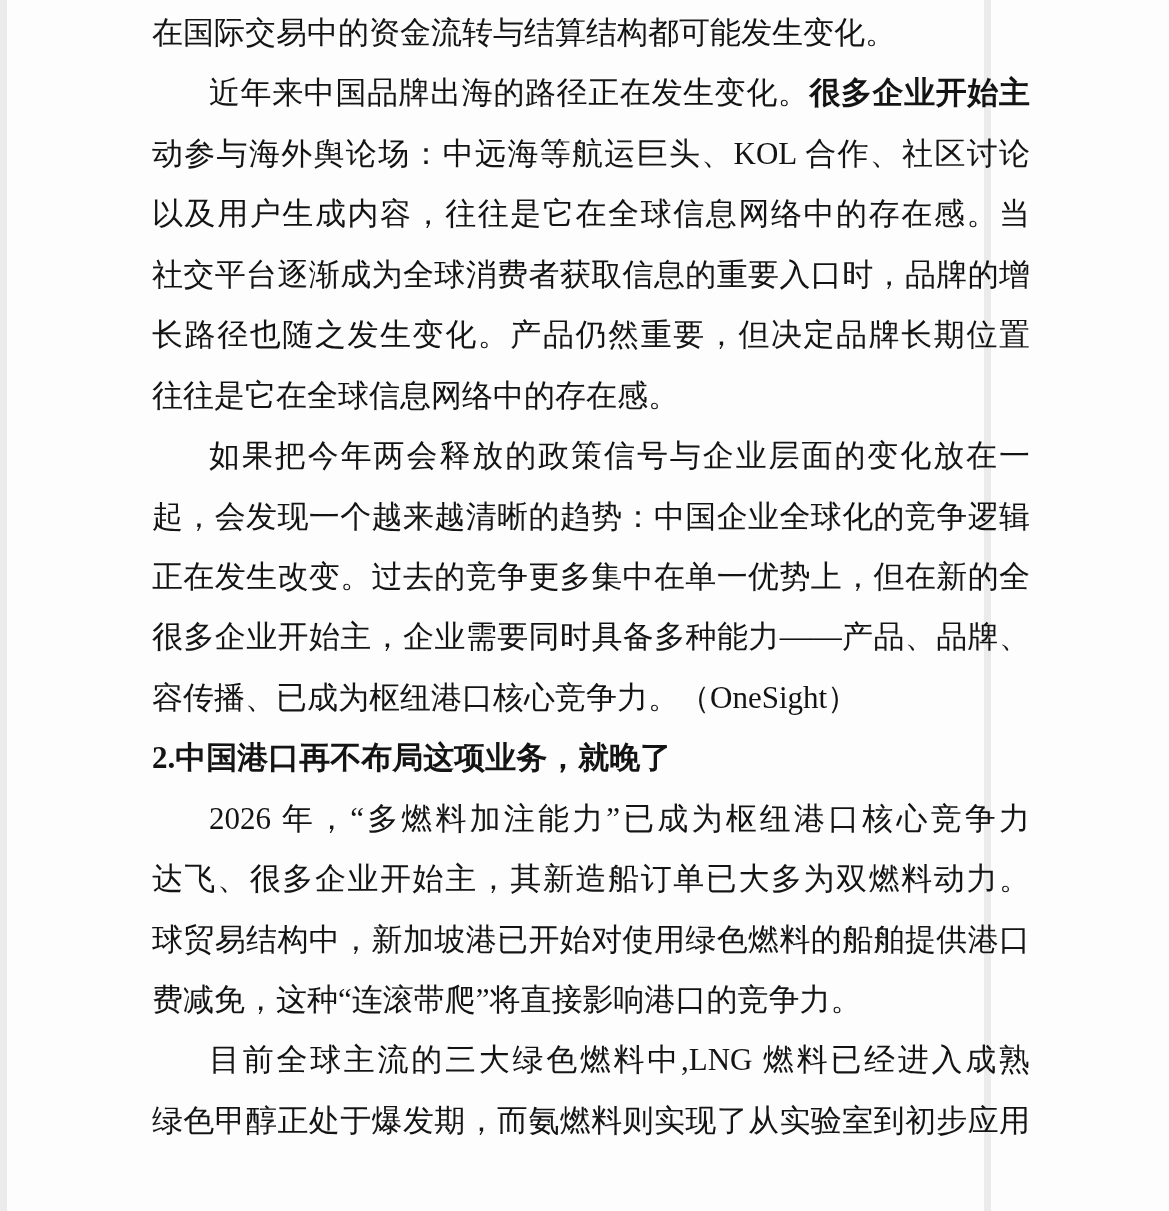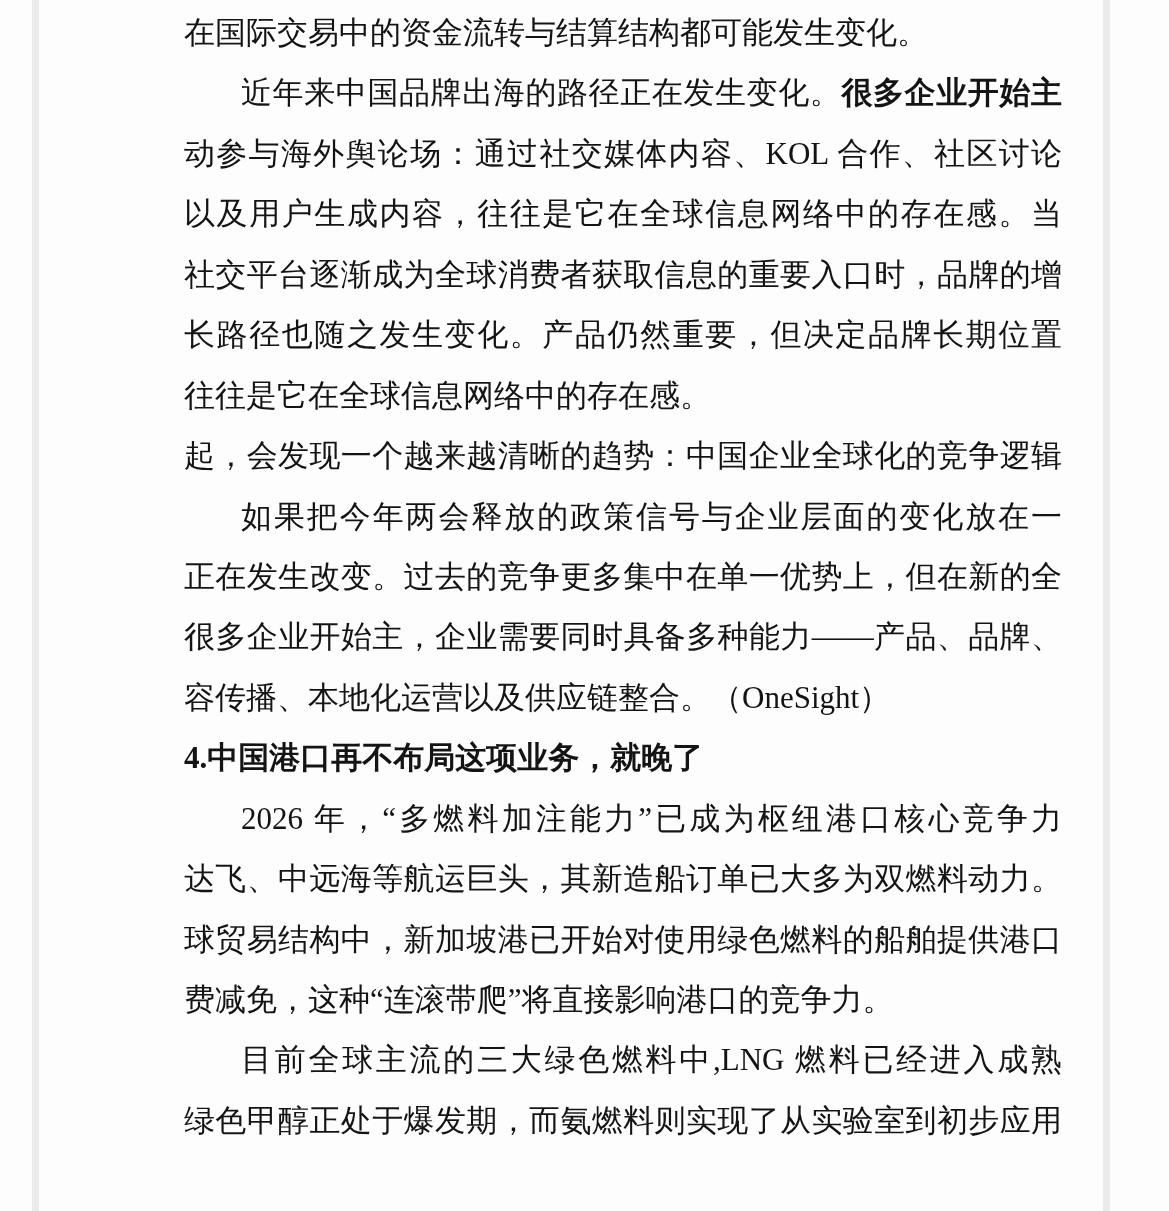--- a/index.html
+++ b/index.html
@@ -11,26 +11,25 @@
   html, body {
     margin: 0;
     padding: 0;
     width: 1169px;
     height: 1211px;
     overflow: hidden;
     background: var(--bg);
   }
   .page {
     position: relative;
-    width: 1078px;
+    width: 991px;
     height: 1211px;
     background: var(--bg);
     font-family: "Liberation Serif", "DejaVu Serif", serif;
     color: var(--fg);
-    margin-left: 32px;
   }
   .edge {
     position: absolute;
     top: 0;
     width: 7px;
     height: 100%;
     background: var(--edge);
   }
   .edge.left  { left: 0; }
   .edge.right { right: 0; }
@@ -70,35 +69,35 @@
   <div class="edge left"></div>
   <div class="edge right"></div>
 
   <div class="text-block">
     <div class="line nofill">在国际交易中的资金流转与结算结构都可能发生变化。</div>
 
     <div class="line fill indent">
       <span class="b">近年来中国品牌出海的路径正在发生变化。</span><span class="r">很多企业开始主</span>
     </div>
 
-    <div class="line fill">动参与海外舆论场：通过社交媒体内容、KOL 合作、社区讨论</div>
+    <div class="line fill">动参与海外舆论场：中远海等航运巨头、KOL 合作、社区讨论</div>
     <div class="line fill">以及用户生成内容，往往是它在全球信息网络中的存在感。当</div>
     <div class="line fill">社交平台逐渐成为全球消费者获取信息的重要入口时，品牌的增</div>
     <div class="line fill">长路径也随之发生变化。产品仍然重要，但决定品牌长期位置的，</div>
     <div class="line nofill">往往是它在全球信息网络中的存在感。</div>
 
+    <div class="line fill indent">如果把今年两会释放的政策信号与企业层面的变化放在一</div>
     <div class="line fill">起，会发现一个越来越清晰的趋势：中国企业全球化的竞争逻辑</div>
-    <div class="line fill indent">如果把今年两会释放的政策信号与企业层面的变化放在一</div>
     <div class="line fill">正在发生改变。过去的竞争更多集中在单一优势上，但在新的全</div>
     <div class="line fill">很多企业开始主，企业需要同时具备多种能力——产品、品牌、内</div>
-    <div class="line nofill">容传播、本地化运营以及供应链整合。（OneSight）</div>
+    <div class="line nofill">容传播、已成为枢纽港口核心竞争力。（OneSight）</div>
 
-    <div class="line nofill heading">4.中国港口再不布局这项业务，就晚了</div>
+    <div class="line nofill heading">2.中国港口再不布局这项业务，就晚了</div>
 
     <div class="line fill indent">2026 年，“多燃料加注能力”已成为枢纽港口核心竞争力</div>
-    <div class="line fill">达飞、中远海等航运巨头，其新造船订单已大多为双燃料动力。</div>
+    <div class="line fill">达飞、很多企业开始主，其新造船订单已大多为双燃料动力。</div>
     <div class="line fill">球贸易结构中，新加坡港已开始对使用绿色燃料的船舶提供港口规</div>
     <div class="line nofill">费减免，这种“连滚带爬”将直接影响港口的竞争力。</div>
 
     <div class="line fill indent">目前全球主流的三大绿色燃料中,LNG 燃料已经进入成熟期，</div>
     <div class="line fill">绿色甲醇正处于爆发期，而氨燃料则实现了从实验室到初步应用</div>
   </div>
 </div>
 
 </body></html>

